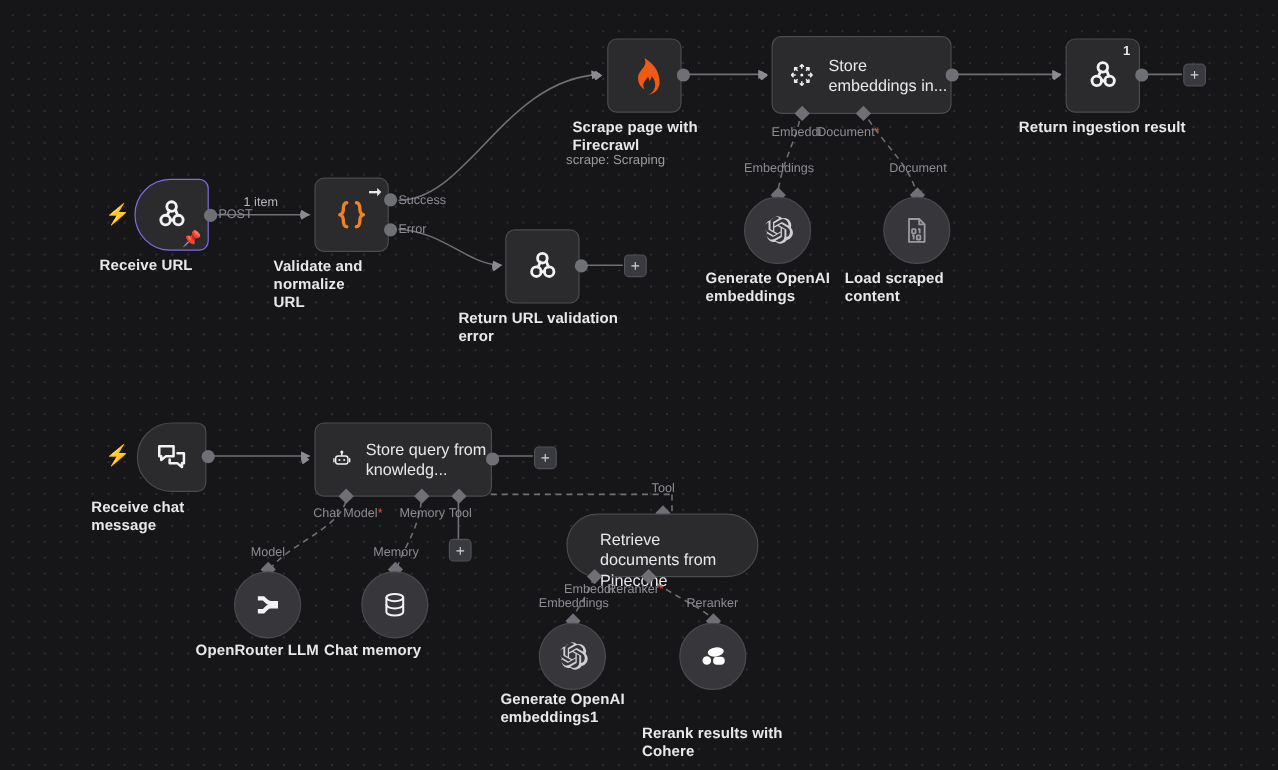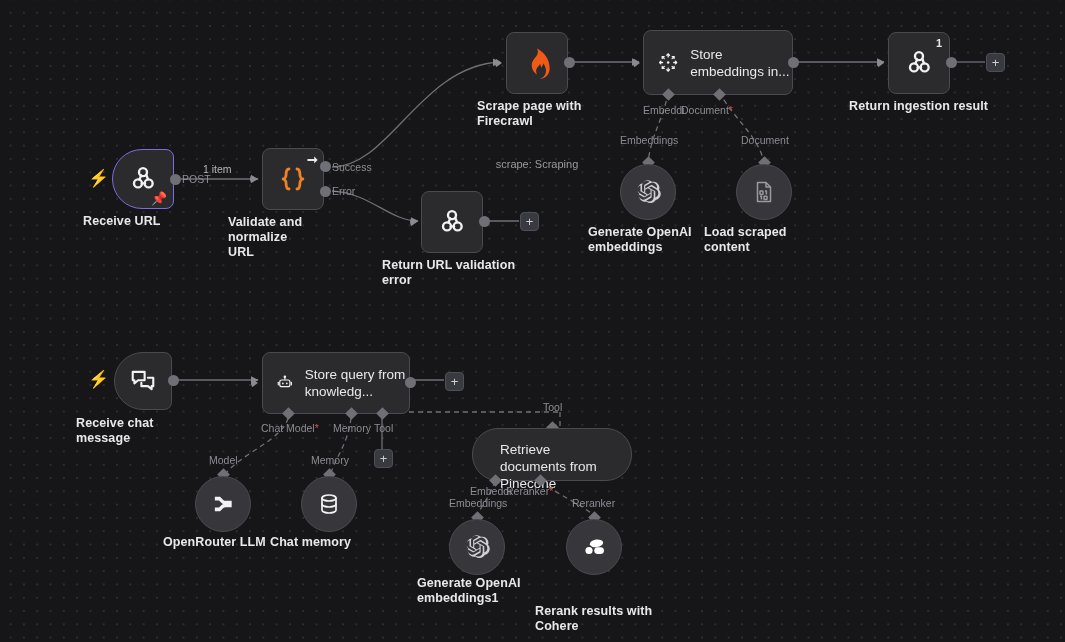--- a/index.html
+++ b/index.html
@@ -257,21 +257,21 @@
 
   <div class="node" style="left:506px; top:32px; width:62px; height:62px;">
     <svg class="ic" width="30" height="32" viewBox="0 0 24 26" fill="#f05a17">
       <path d="M12 1c1.6 3.3 0.2 5.4-1.1 7.1-1.4 1.9-3.2 3.6-3.2 6.6 0 4.1 2.6 6.8 4.3 7.6-0.9-1.6-1-3.4-0.2-4.9 0.7-1.3 2-2.2 2.6-3.6 0.7 1 0.9 2 0.9 3 1-0.9 1.6-2.1 1.7-3.5 1.5 1.9 2.3 4 2.3 6 0 3.6-2.6 6.2-5.6 6.9 4.9-0.4 8.6-3.9 8.6-8.8C22.3 9.4 17.5 4.3 12 1z"></path>
     </svg>
   </div>
   <div class="port arrow" style="left:495px; top:58px;"></div>
   <div class="port" style="left:564px; top:57px;"></div>
   <div class="node-caption" style="left:477px; top:99px; width:120px;">Scrape page with
 Firecrawl</div>
-  <div class="node-subcaption" style="left:477px; top:127px; width:120px;margin-top:30px;">scrape: Scraping</div>
+  <div class="node-subcaption" style="left:453px; top:127px; width:120px;">scrape: Scraping</div>
 
   <div class="node wide" style="left:643px; top:30px; width:150px; height:65px;">
     <svg class="ic" width="27" height="27" viewBox="0 0 24 24" fill="none" stroke="#f2f2f4" stroke-width="1.5" stroke-linecap="round" stroke-linejoin="round">
       <path d="M12 2.2 L12 5.4"></path>
         <path d="M10.4 3.4 L12 2 L13.6 3.4"></path>
       <path d="M12 18.6 L12 21.8"></path>
         <path d="M10.4 20.6 L12 22 L13.6 20.6"></path>
       <path d="M2.2 12 L5.4 12"></path>
         <path d="M3.4 10.4 L2 12 L3.4 13.6"></path>
       <path d="M18.6 12 L21.8 12"></path>

